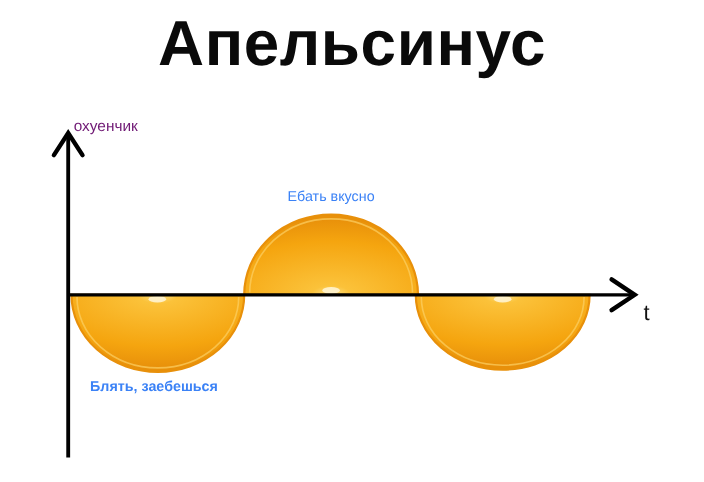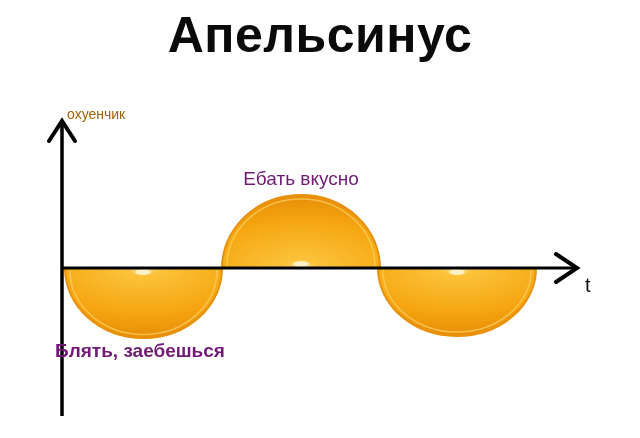--- a/index.html
+++ b/index.html
@@ -14,47 +14,47 @@
       overflow: hidden;
       font-family: "Liberation Sans", sans-serif;
     }
     .title {
       position: absolute;
       left: 0;
       top: 6px;
       width: 640px;
       text-align: center;
       font-family: "Liberation Sans", sans-serif;
-      font-size: 50px;
+      font-size: 58px;
       font-weight: bold;
       color: #0a0a0a;
       letter-spacing: 0.5px;
     }
     .chart {
       position: absolute;
       left: 0;
       top: 0;
       width: 640px;
       height: 438px;
     }
     .lbl {
       position: absolute;
       font-family: "Liberation Sans", sans-serif;
-      color: #701a75;
-      font-size: 19px;
+      color: #3b82f6;
+      font-size: 13px;
       line-height: 17px;
       text-align: center;
       white-space: nowrap;
     }
     .ylabel {
       left: 67px;
       top: 106px;
       font-size: 14px;
       text-align: left;
-      color: #a16207;
+      color: #701a75;
     }
     .xlabel {
       left: 585px;
       top: 277px;
       font-size: 20px;
       color: #111111;
     }
     .peak-label {
       left: 226px;
       top: 170px;

